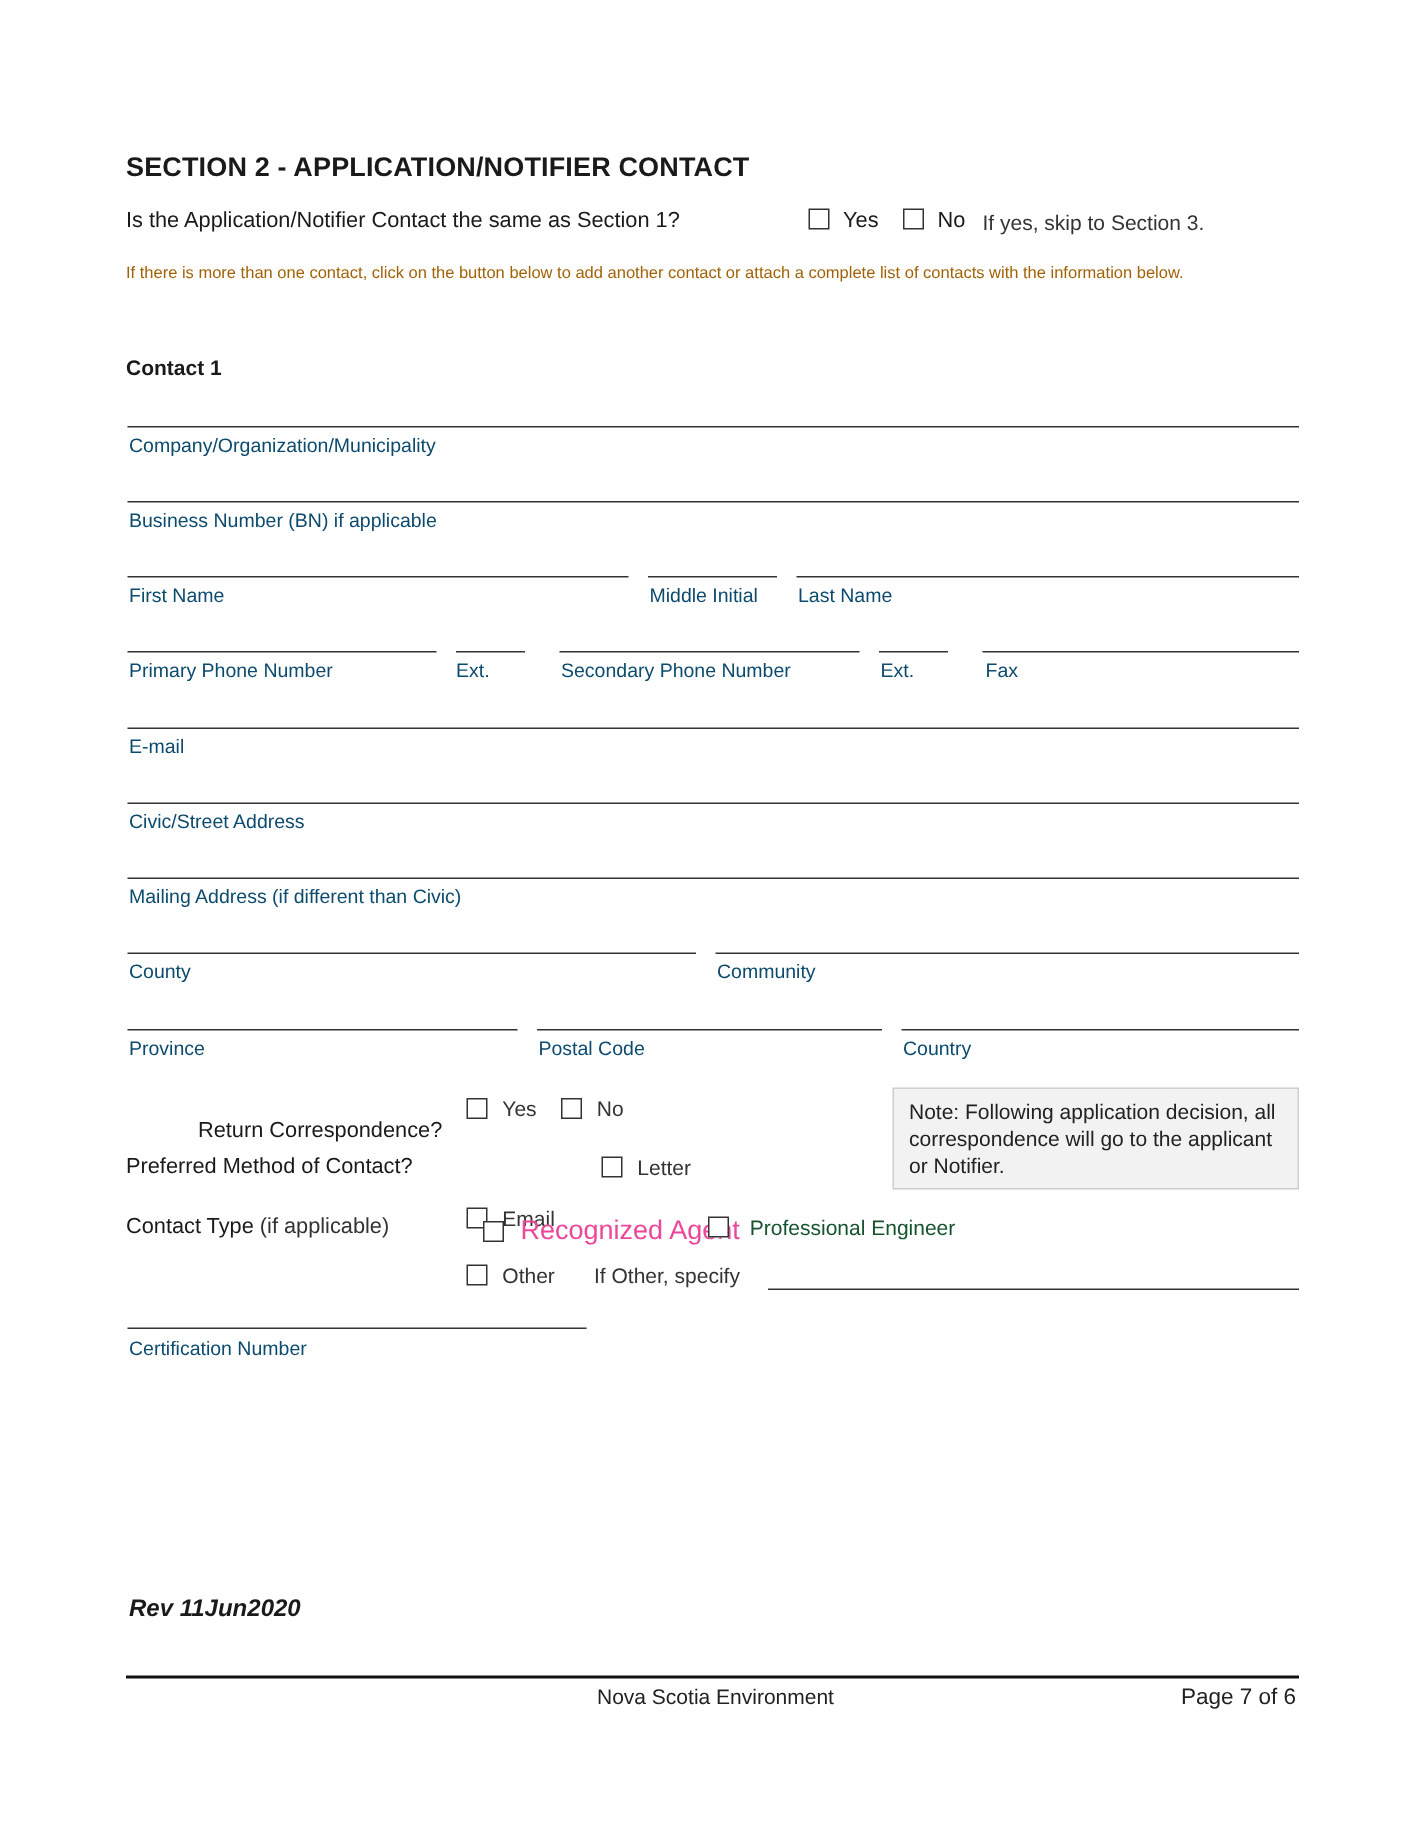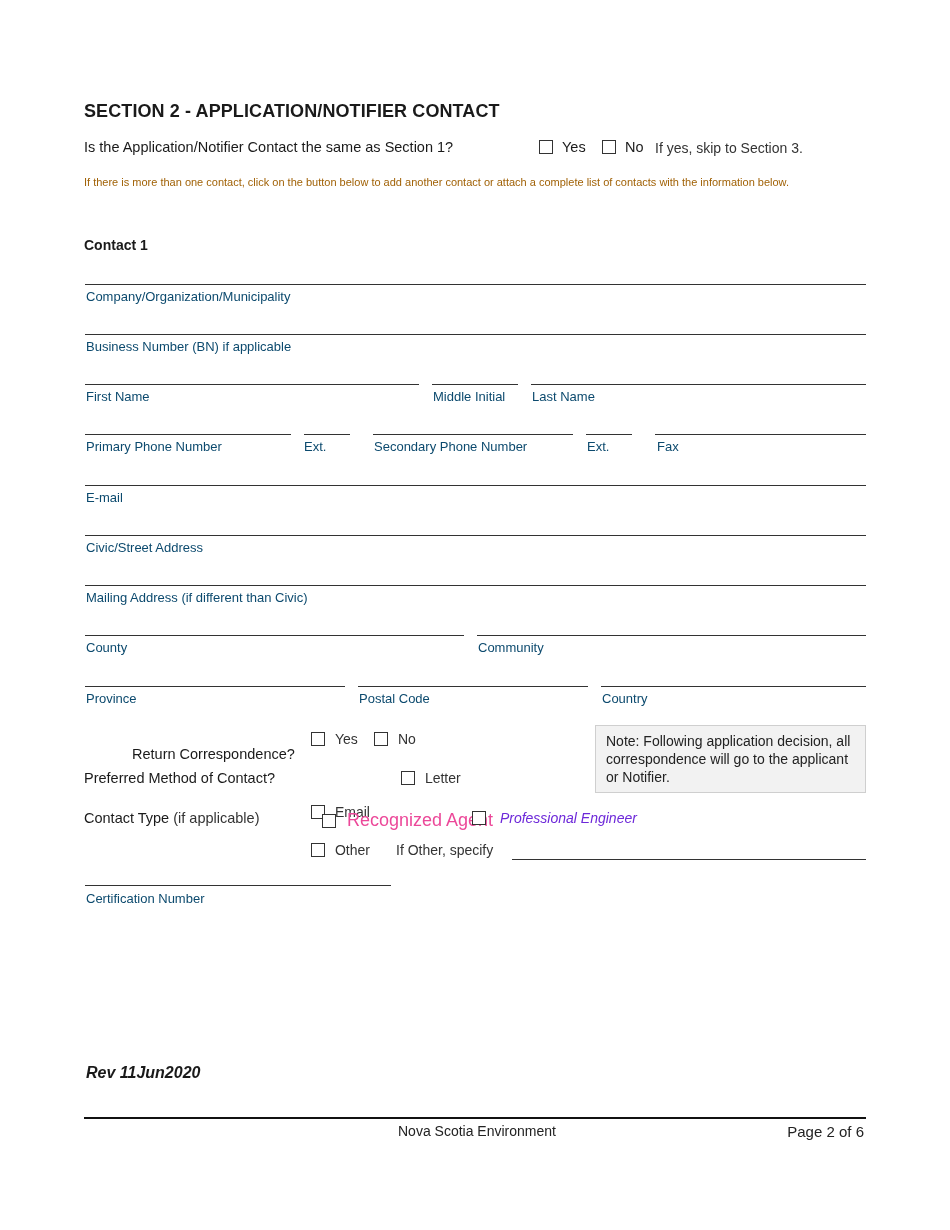--- a/index.html
+++ b/index.html
@@ -101,30 +101,30 @@
 </div>
 
 <div class="abs q" style="left:84px;top:810px;">
   <span>Contact Type</span>
   <span style="color:#333;">(if applicable)</span>
 </div>
 <div class="abs" style="left:322px;top:810px;font-size:18px;color:#ec4899;">
   <span class="cb"></span>
   <span style="margin-left:6px;">Recognized Agent</span>
 </div>
-<div class="abs" style="left:472px;top:810px;font-size:14px;color:#6d28d9;font-style:italic;">
+<div class="abs" style="left:472px;top:810px;font-size:14px;color:#14532d;">
   <span class="cb"></span>
   <span style="margin-left:10px;">Professional Engineer</span>
 </div>
 <div class="abs" style="left:311px;top:842px;font-size:14px;color:#333;">
   <span class="cb"></span>
   <span style="margin-left:6px;">Other</span>
 </div>
 <div class="abs" style="left:396px;top:842px;font-size:14px;color:#333;">If Other,  specify</div>
 <div class="line" style="left:512px;top:859px;width:354px;"></div>
 
 <div class="line" style="left:85px;top:885px;width:306px;"></div>
 <div class="flabel" style="left:86px;top:891px;">Certification Number</div>
 
 <div class="footer-line"></div>
 <div class="abs" style="left:86px;top:1064px;font-size:16px;font-weight:bold;font-style:italic;">Rev 11Jun2020</div>
 <div class="abs" style="left:398px;top:1123px;font-size:14px;color:#222;">Nova Scotia Environment</div>
-<div class="abs" style="right:86px;top:1123px;font-size:15px;color:#222;">Page 2 of 6</div>
+<div class="abs" style="right:86px;top:1123px;font-size:15px;color:#222;">Page 7 of 6</div>
 
 </body></html>

